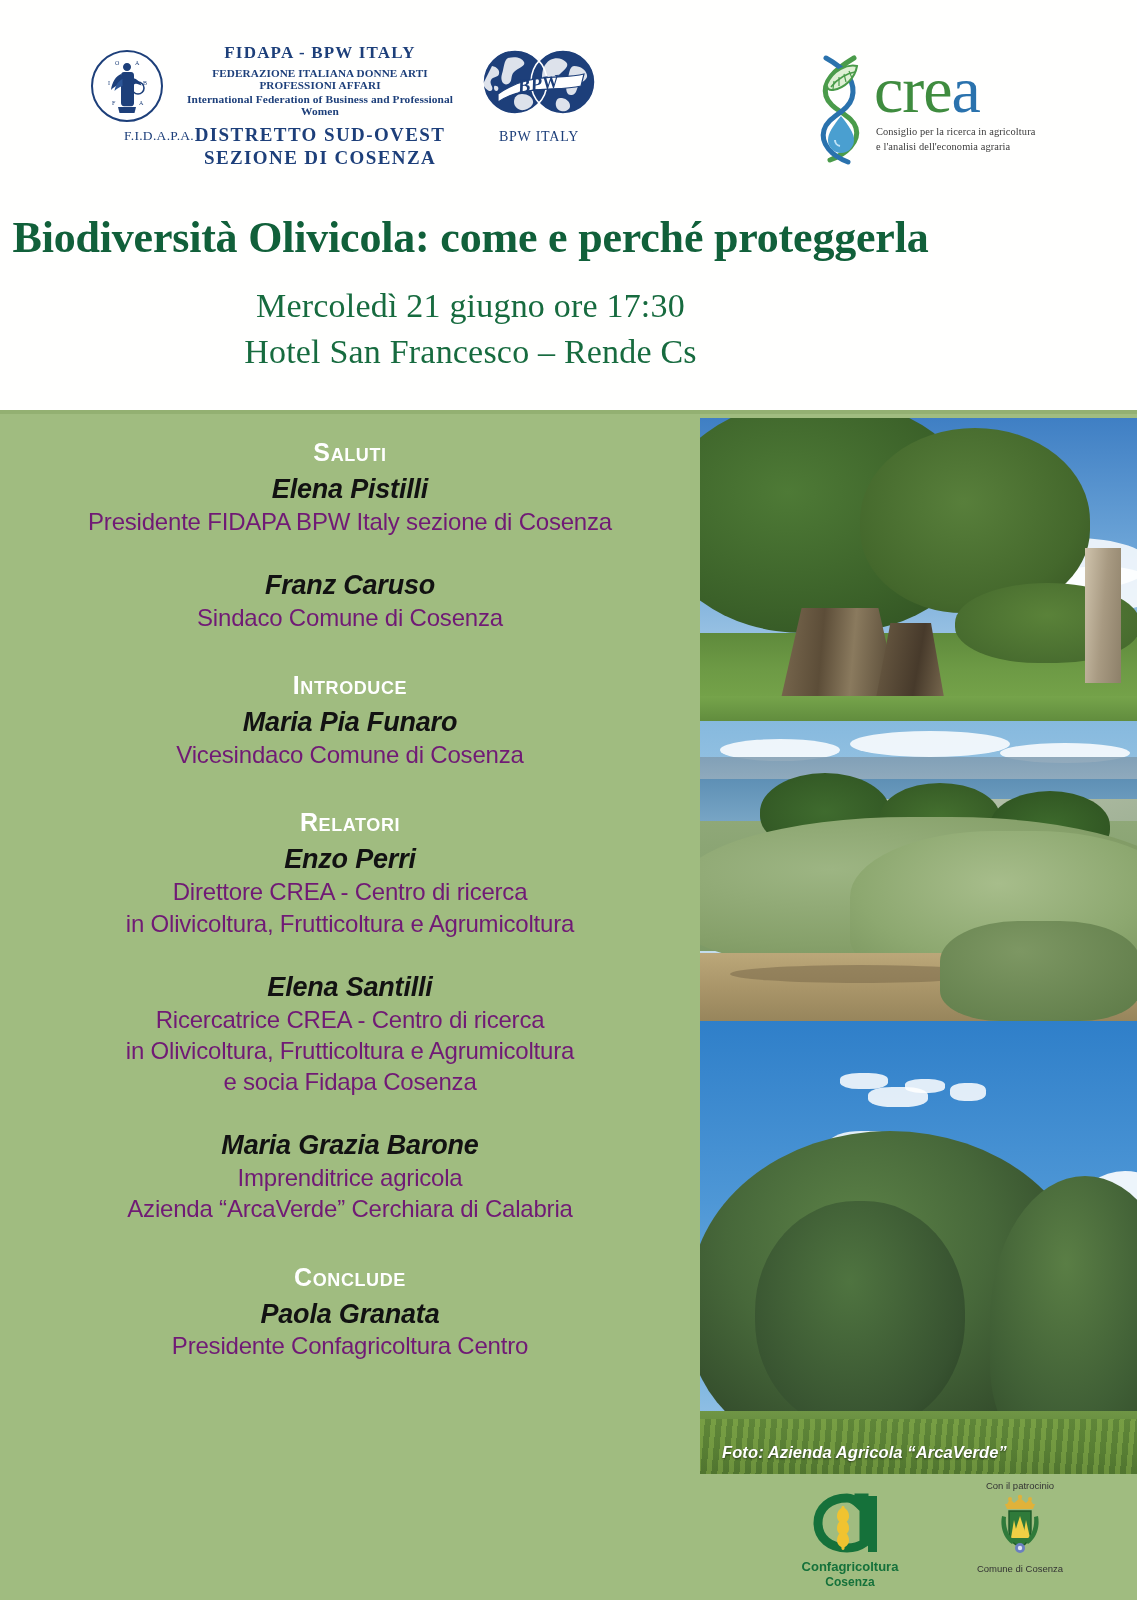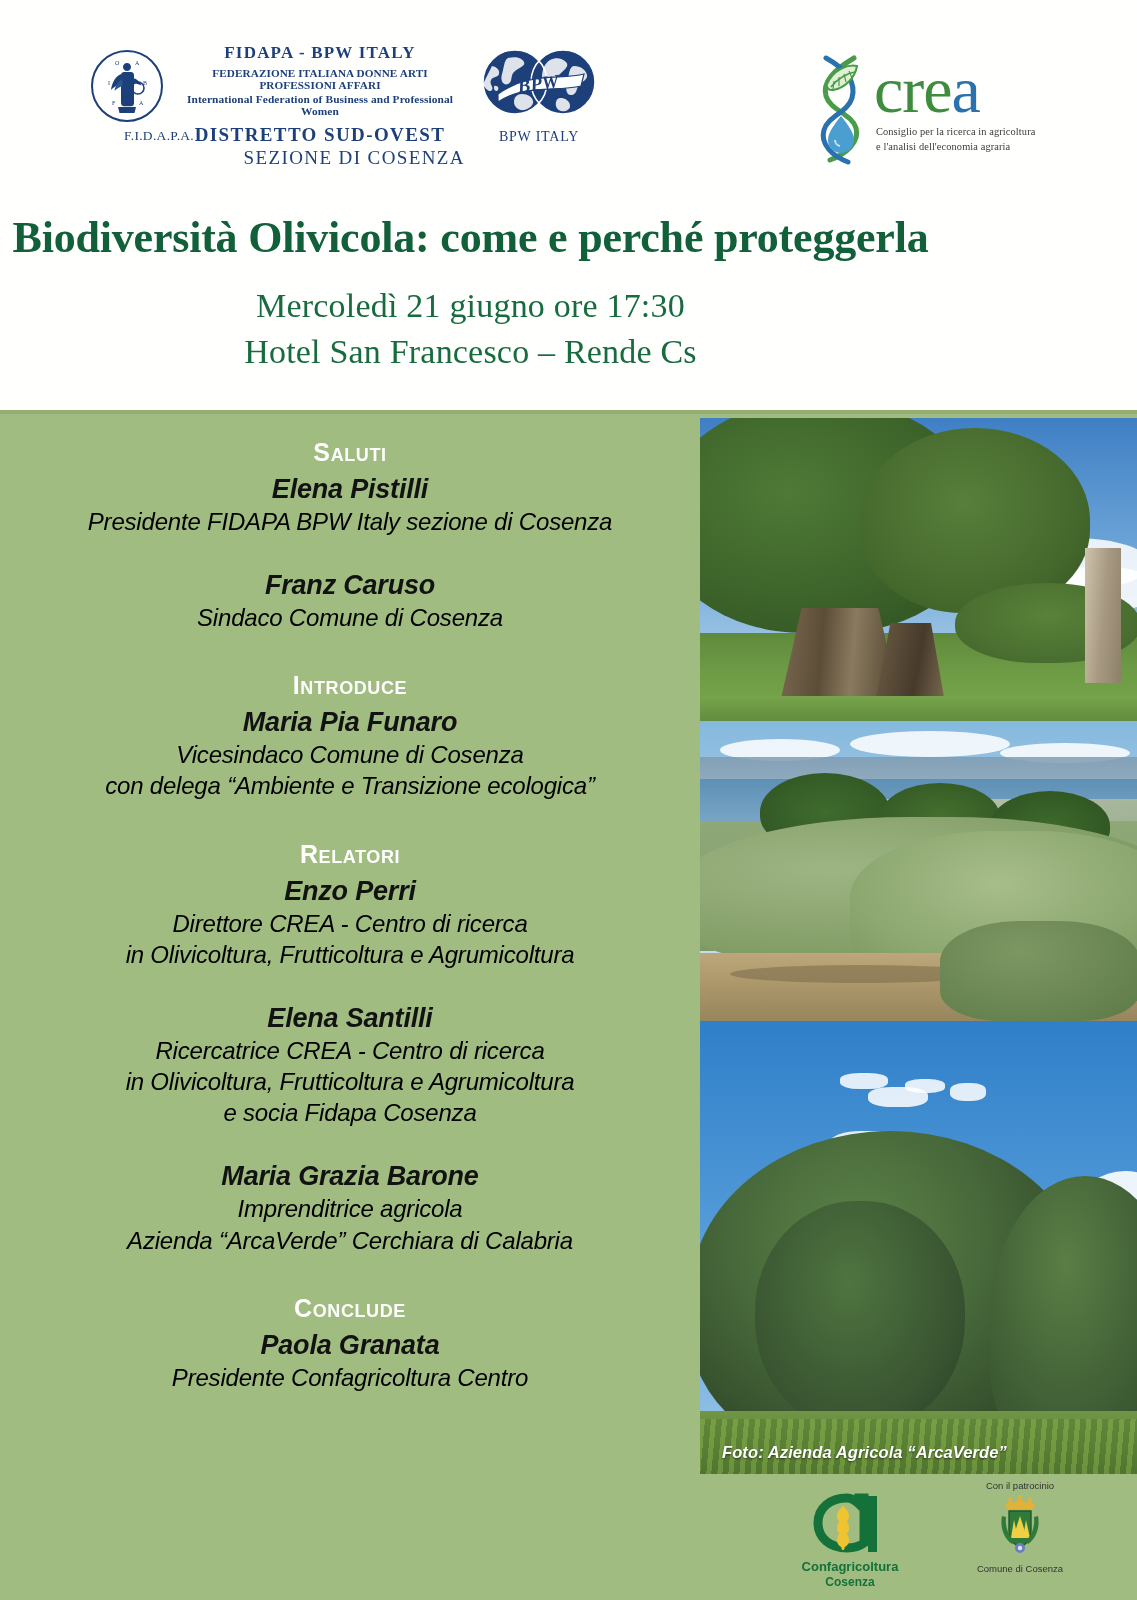--- a/index.html
+++ b/index.html
@@ -41,21 +41,21 @@
 
   
   .fidapa-words {
     position:absolute; left:175px; top:8px; width:290px; text-align:center;
     color:#1d3f7a; font-family:"Liberation Serif", serif;
   }
   .fw-title { font-size:17px; font-weight:bold; letter-spacing:1.2px; line-height:1.1; }
   .fw-sub1 { font-size:11.2px; font-weight:bold; letter-spacing:.1px; margin-top:4px; }
   .fw-sub2 { font-size:11.4px; font-weight:bold; letter-spacing:.1px; margin-top:2px; }
   .fw-d1 { font-size:19px; font-weight:bold; letter-spacing:1.4px; margin-top:7px; }
-  .fw-d2 { font-size:19px; font-weight:normal; letter-spacing:1.4px; margin-top:1px;text-align:right; }
+  .fw-d2 { font-size:19px; font-weight:bold; letter-spacing:1.4px; margin-top:1px; }
 
   
   .bpw-logo {
     position:absolute; left:478px; top:12px; width:122px; text-align:center;
   }
   .bpw-caption {
     font-family:"Liberation Serif", serif;
     font-size:14px; color:#1d3f7a; letter-spacing:.8px; margin-top:3px;
   }
 
@@ -107,21 +107,21 @@
     font-size:25px; font-weight:bold; color:#ffffff;
     font-variant:small-caps; letter-spacing:.6px;
     margin-top:14px; margin-bottom:6px;
   }
   .person { margin-bottom:2px; }
   .p-name {
     font-size:27px; font-weight:bold; font-style:italic; color:#121212;
     letter-spacing:-.2px; line-height:1.22;
   }
   .p-role {
-    font-size:24px; color:#000000; line-height:1.30; letter-spacing:-.2px;font-style:italic;
+    font-size:24px; color:#701a75; line-height:1.30; letter-spacing:-.2px;
   }
   .gap-sm { height:22px; }
   .gap-md { height:30px; }
 
   
   .photos { position:absolute; left:700px; top:0; width:437px; height:1190px; }
   .photo { position:absolute; left:0; width:443px; overflow:hidden;text-align:right; }
   .photo-1 { top:4px;    height:303px; }
   .photo-2 { top:307px;  height:300px; }
   .photo-3 { top:607px;  height:453px; }
@@ -252,21 +252,20 @@
     <div class="person">
       <div class="p-name">Franz Caruso</div>
       <div class="p-role">Sindaco Comune di Cosenza</div>
     </div>
 
     <div class="gap-sm"></div>
     <div class="sec-head">Introduce</div>
     <div class="person">
       <div class="p-name">Maria Pia Funaro</div>
       <div class="p-role">Vicesindaco Comune di Cosenza</div>
-      <div class="p-role">con delega “Ambiente e Transizione ecologica”</div>
     </div>
 
     <div class="gap-sm"></div>
     <div class="sec-head">Relatori</div>
     <div class="person">
       <div class="p-name">Enzo Perri</div>
       <div class="p-role">Direttore CREA - Centro di ricerca</div>
       <div class="p-role">in Olivicoltura, Frutticoltura e Agrumicoltura</div>
     </div>
     <div class="gap-md"></div>

